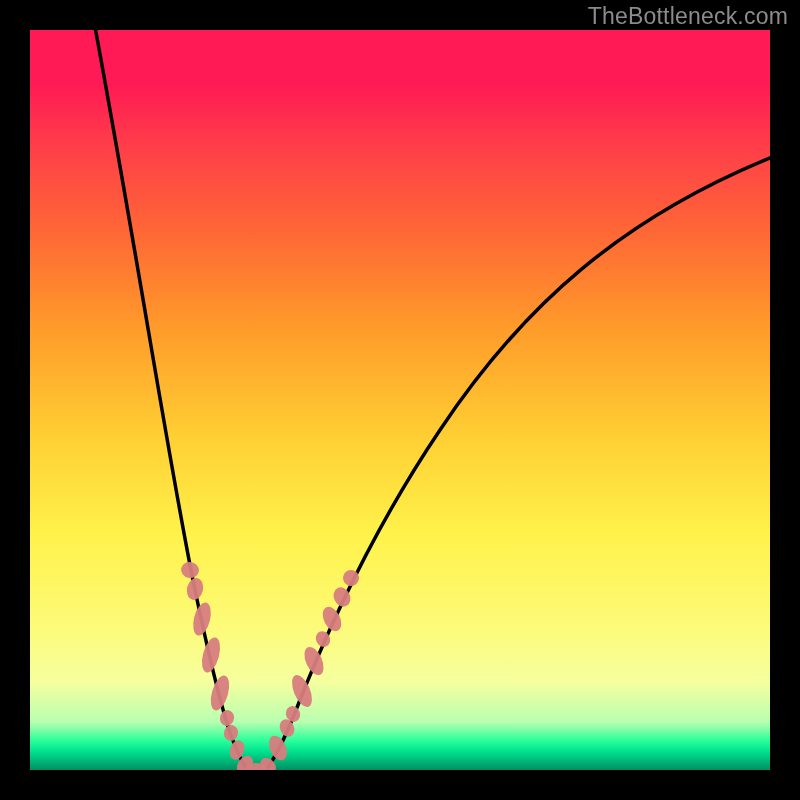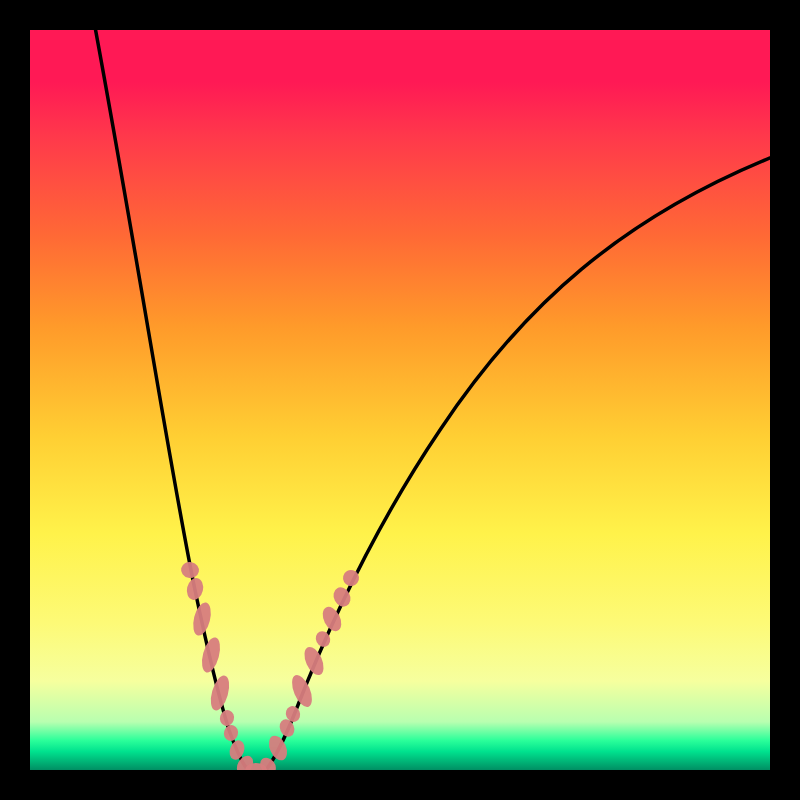--- a/index.html
+++ b/index.html
@@ -94,13 +94,14 @@
           <ellipse cx="263" cy="684" rx="8" ry="7" transform="rotate(67 263 684)" fill="#d77d7e" stroke="#d77d7e" stroke-width="0" opacity="0.95"></ellipse>
           <ellipse cx="272" cy="661" rx="17" ry="8" transform="rotate(67 272 661)" fill="#d77d7e" stroke="#d77d7e" stroke-width="0" opacity="0.95"></ellipse>
           <ellipse cx="284" cy="631" rx="15" ry="8" transform="rotate(66 284 631)" fill="#d77d7e" stroke="#d77d7e" stroke-width="0" opacity="0.95"></ellipse>
           <ellipse cx="293" cy="609" rx="8" ry="7" transform="rotate(64 293 609)" fill="#d77d7e" stroke="#d77d7e" stroke-width="0" opacity="0.95"></ellipse>
           <ellipse cx="302" cy="589" rx="13" ry="8" transform="rotate(63 302 589)" fill="#d77d7e" stroke="#d77d7e" stroke-width="0" opacity="0.95"></ellipse>
           <ellipse cx="312" cy="567" rx="10" ry="8" transform="rotate(62 312 567)" fill="#d77d7e" stroke="#d77d7e" stroke-width="0" opacity="0.95"></ellipse>
           <ellipse cx="321" cy="548" rx="8" ry="8" transform="rotate(60 321 548)" fill="#d77d7e" stroke="#d77d7e" stroke-width="0" opacity="0.95"></ellipse>
         </g>
     </svg>
   </div>
+  <div class="watermark">TheBottleneck.com</div>
 </div>
 
 </body></html>

